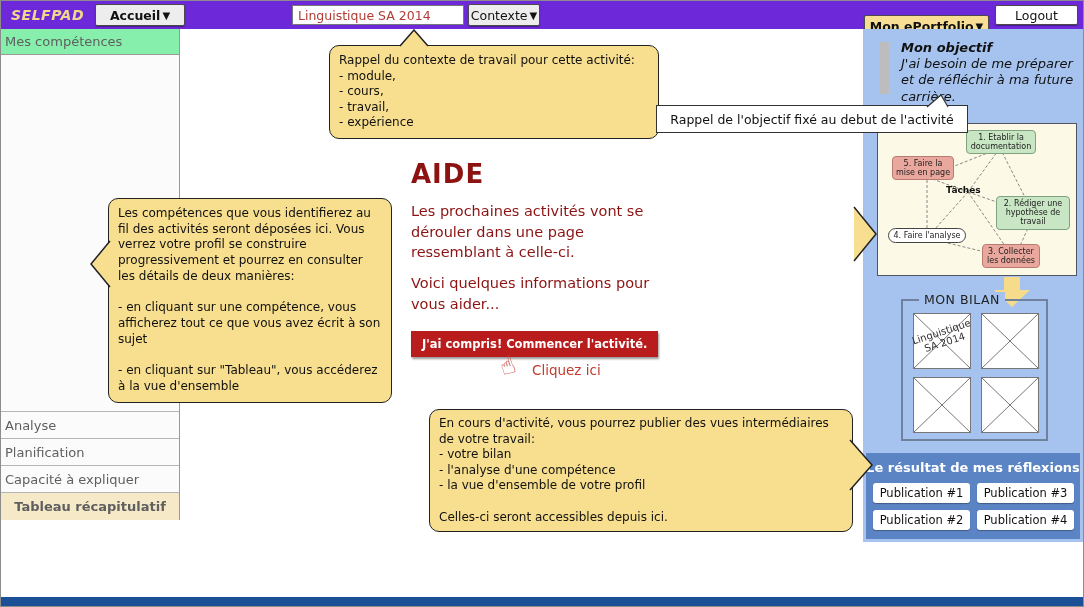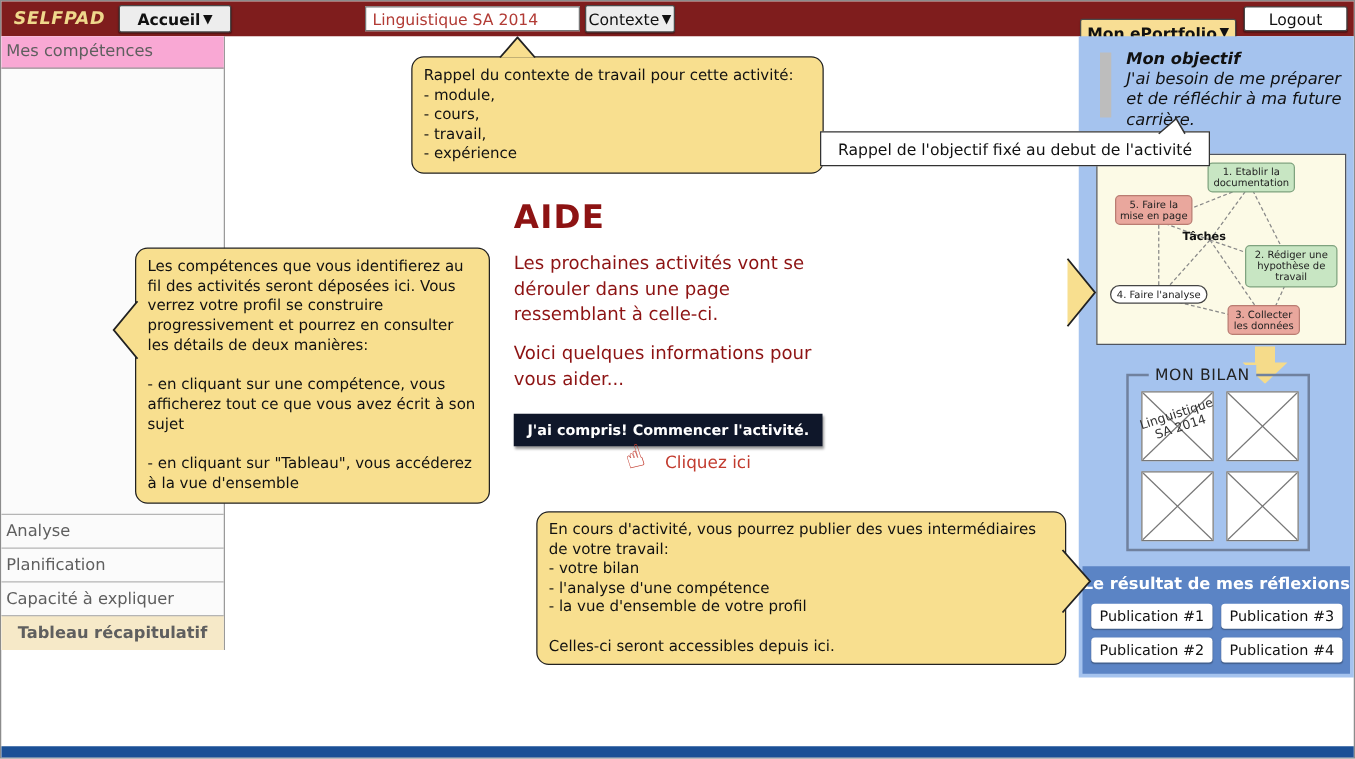--- a/index.html
+++ b/index.html
@@ -1,48 +1,48 @@
 <!DOCTYPE html>
 <html><head>
 <meta charset="utf-8">
 <style>
   html,body{margin:0;padding:0;background:#e9e9e9;}
   *{box-sizing:border-box;font-family:"DejaVu Sans",sans-serif;}
   #app{position:relative;width:1084px;height:607px;background:#fff;overflow:hidden;border:1px solid #8c8c8c;}
 
   
-  .topbar{position:absolute;left:0;top:0;width:1084px;height:28px;background:#7f1d1d;}
+  .topbar{position:absolute;left:0;top:0;width:1084px;height:28px;background:#6d28d9;}
   .logo{position:absolute;left:10px;top:6px;font-style:italic;font-weight:bold;font-size:14px;color:#efd88c;letter-spacing:.5px;}
   .btn{display:flex;align-items:center;justify-content:center;gap:2px;font-size:12.5px;color:#111;
        border:1px solid #4a4a4a;border-radius:2px;box-shadow:0 1px 1px rgba(0,0,0,.35);cursor:default;}
   .btn-gray{background:#ededed;}
   .btn-accueil{position:absolute;left:94px;top:3px;width:90px;height:22px;font-weight:bold;}
   .ctx-input{position:absolute;left:291px;top:4px;width:172px;height:20px;border:1px solid #777;
              background:#fff;color:#b23b35;font-size:12.5px;padding:0 5px;}
   .btn-contexte{position:absolute;left:467px;top:3px;width:72px;height:22px;}
   .btn-eportfolio{position:absolute;left:863px;top:14px;width:125px;height:22px;background:#f8de94;font-weight:bold;}
   .btn-logout{position:absolute;left:994px;top:4px;width:83px;height:20px;background:#fff;}
   .dd{font-size:10px;}
 
   
   .sidebar{position:absolute;left:0;top:28px;width:179px;height:491px;background:#fbfbfb;
            border-right:1px solid #9a9a9a;display:flex;flex-direction:column;}
-  .sb-header{height:26px;background:#f9a8d4;color:#5f5f5f;font-size:13px;display:flex;align-items:center;
+  .sb-header{height:26px;background:#86efac;color:#5f5f5f;font-size:13px;display:flex;align-items:center;
              padding:0 4px;border-bottom:1px solid #9a9a9a;}
   .sb-items{margin-top:auto;}
   .sb-item{height:27px;border-top:1px solid #b5b5b5;color:#5f5f5f;font-size:13px;display:flex;align-items:center;padding:0 4px;}
   .sb-footer{height:28px;border-top:1px solid #b5b5b5;background:#f6e9c8;color:#5f5f5f;font-size:13px;font-weight:bold;
              display:flex;align-items:center;justify-content:center;}
 
   
   .red{color:#8d1313;}
   .aide-title{position:absolute;left:410px;top:158px;font-size:26px;font-weight:bold;letter-spacing:1px;}
   .aide-p1{position:absolute;left:410px;top:200px;width:245px;font-size:14.5px;line-height:1.42;}
   .aide-p2{position:absolute;left:410px;top:272px;width:245px;font-size:14.5px;line-height:1.42;}
-  .start-btn{position:absolute;left:410px;top:330px;background:#0f172a;color:#fff;font-size:11.5px;font-weight:bold;
+  .start-btn{position:absolute;left:410px;top:330px;background:#b91c1c;color:#fff;font-size:11.5px;font-weight:bold;
              border:none;padding:6px 11px;box-shadow:1px 2px 2px rgba(0,0,0,.4);cursor:pointer;}
   .hand{position:absolute;left:499px;top:350px;font-size:25px;color:#c23b2e;transform:rotate(-18deg);}
   .click-here{position:absolute;left:531px;top:361px;font-size:13.5px;color:#c23b2e;}
 
   
   .bubble{position:absolute;background:#f8df8f;border:1.5px solid #222;border-radius:10px;
           padding:7px 9px;font-size:12px;line-height:1.3;color:#111;white-space:pre-wrap;z-index:6;}
   .bub-context{left:328px;top:44px;width:330px;}
   .bub-comp{left:107px;top:197px;width:284px;line-height:1.31;}
   .bub-tasks{left:658px;top:160px;width:198px;line-height:1.38;font-size:12.5px;}

